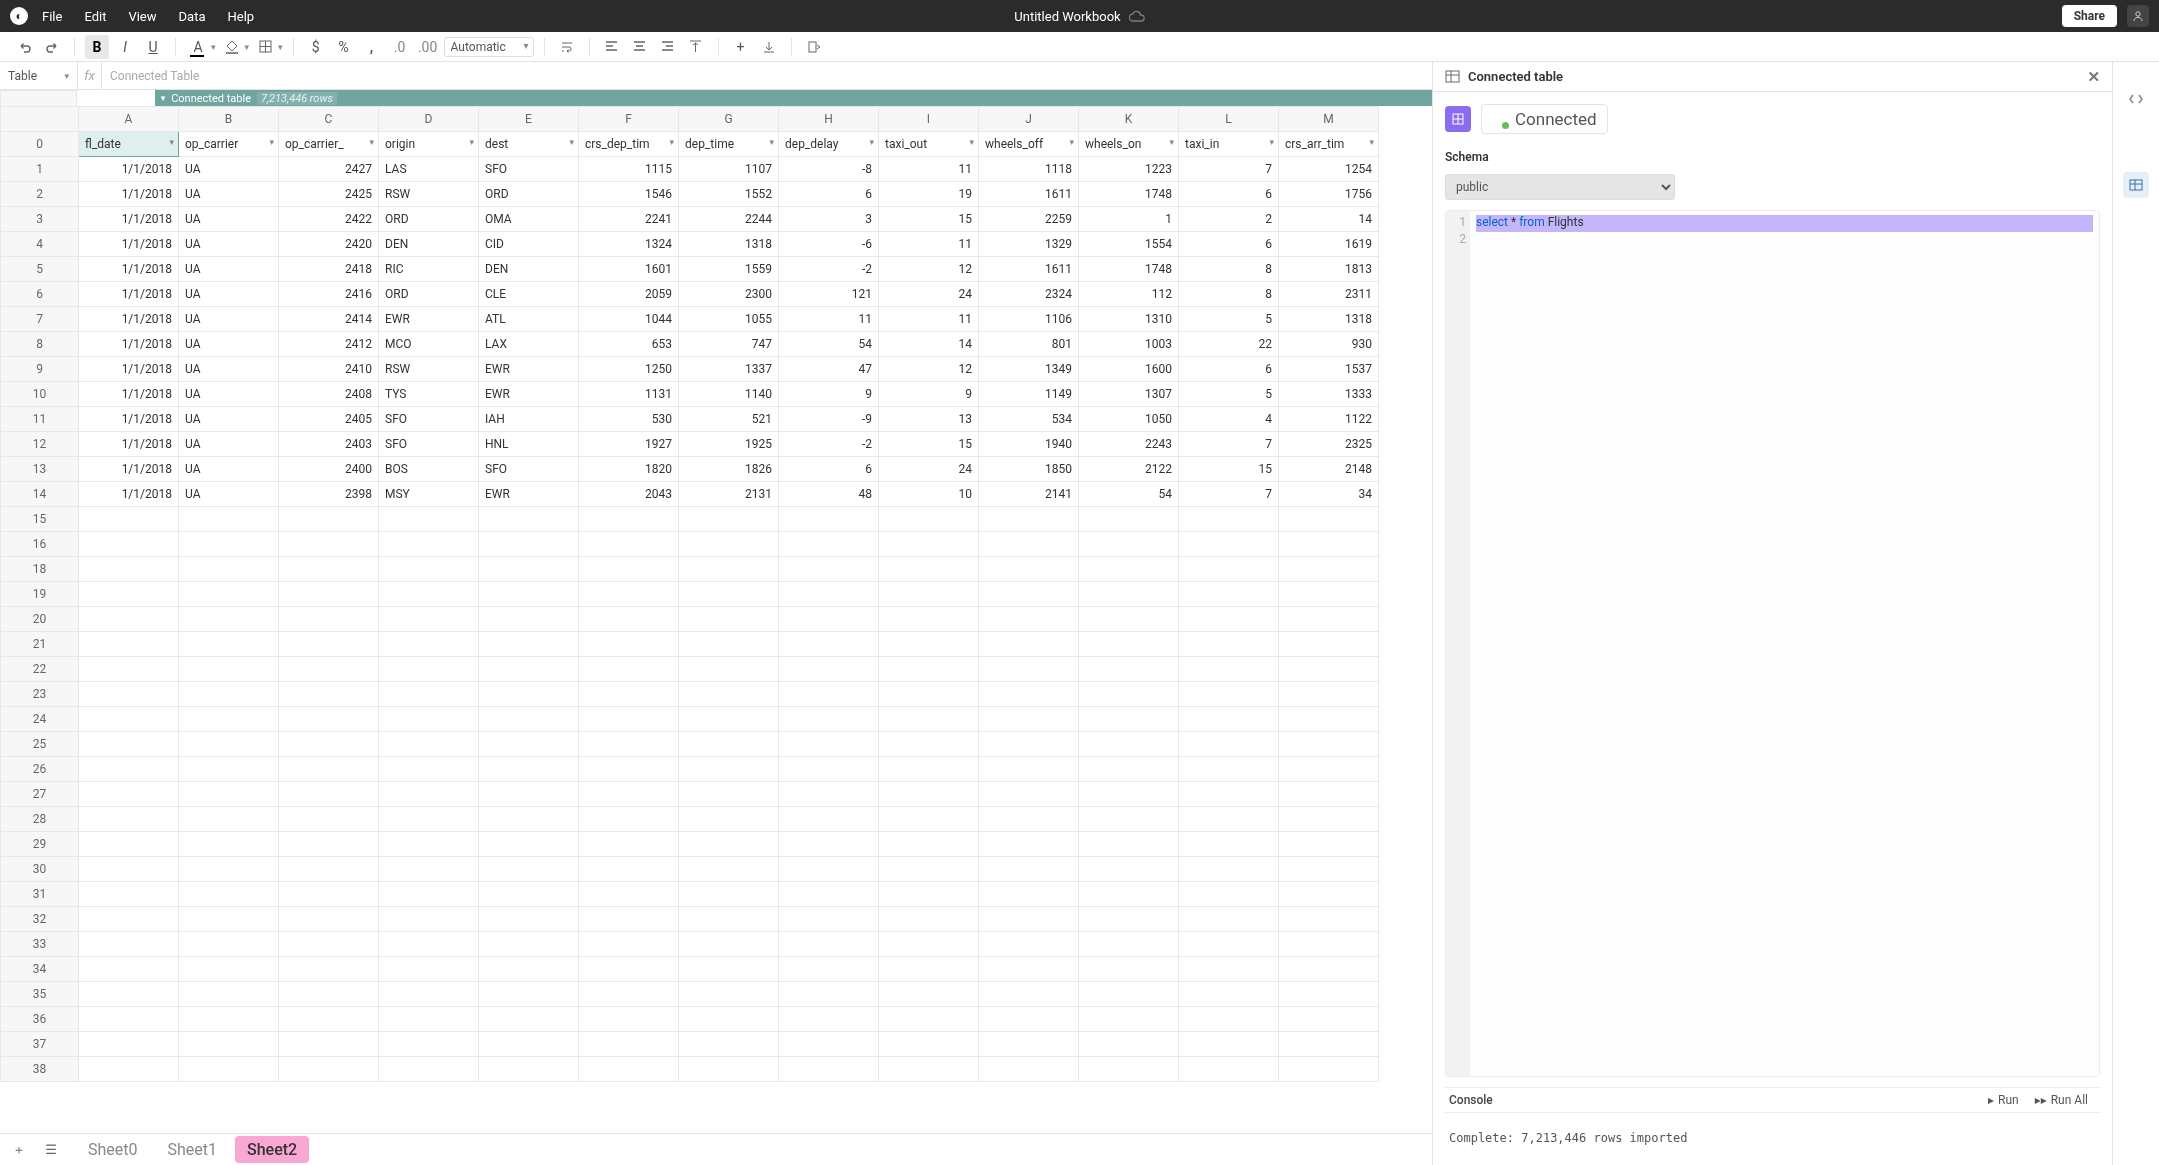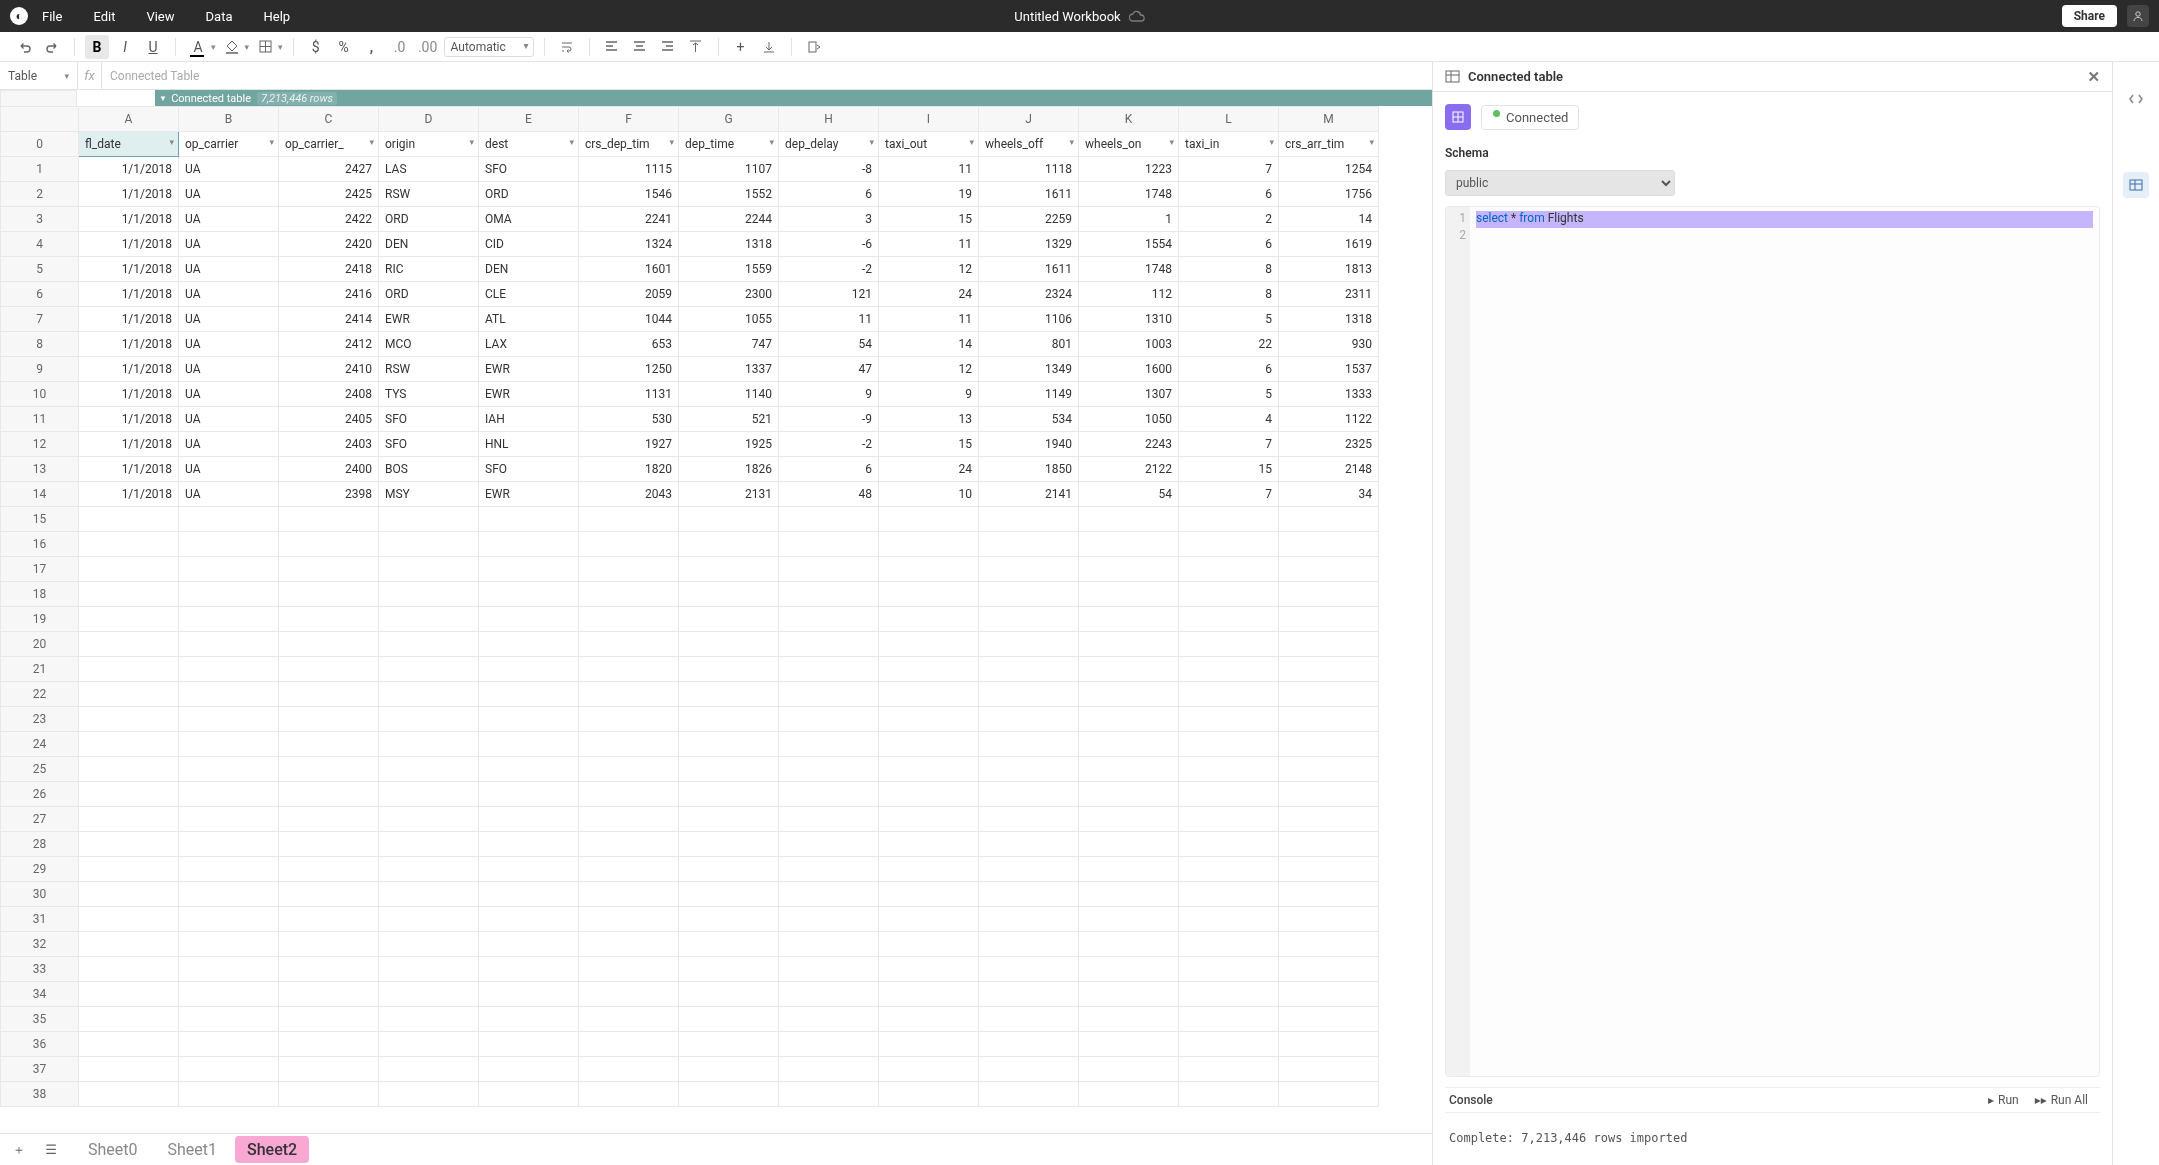--- a/index.html
+++ b/index.html
@@ -1,21 +1,21 @@
 <!DOCTYPE html>
 <html><head>
 <meta charset="utf-8">
 <style>
 * { margin: 0; padding: 0; box-sizing: border-box; font-family: -apple-system, BlinkMacSystemFont, "Segoe UI", Roboto, sans-serif; }
 body { width: 2159px; height: 1165px; overflow: hidden; background: #fff; display: flex; flex-direction: column; font-size: 13px; color: #333; }
 
 
 .app-bar { height: 32px; background: #2b2b2b; color: #fff; display: flex; align-items: center; padding: 0 10px; font-size: 13px; }
 .app-logo { width: 18px; height: 18px; border-radius: 50%; background: #fff; color: #2b2b2b; display: flex; align-items: center; justify-content: center; font-weight: bold; margin-right: 14px; font-size: 12px; }
-.app-menu { display: flex; gap: 31px; }
+.app-menu { display: flex; gap: 22px; }
 .app-menu span { cursor: pointer; }
 .app-title-wrap { position: absolute; left: 50%; transform: translateX(-50%); display: flex; align-items: center; gap: 8px; }
 .cloud-icon { opacity: .5; }
 .app-right { margin-left: auto; display: flex; align-items: center; gap: 10px; }
 .share-btn { background: #fff; color: #333; border: none; padding: 4px 12px; border-radius: 4px; font-size: 12px; cursor: pointer; font-weight: 700; }
 .user-icon { width: 22px; height: 22px; border-radius: 4px; background: #444; display: flex; align-items: center; justify-content: center; color: #ccc; font-size: 12px; }
 
 
 .toolbar { height: 30px; border-bottom: 1px solid #e3e3e3; display: flex; align-items: center; padding: 0 12px; gap: 4px; background: #fff; }
 .tb-group { display: flex; align-items: center; gap: 4px; }
@@ -69,21 +69,21 @@
 .sheet-tab.active { background: #f9a8d4; color: #333; font-weight: 500; }
 
 
 .right-panel { width: 680px; display: flex; flex-direction: column; border-right: 1px solid #e3e3e3; }
 .panel-header { height: 30px; border-bottom: 1px solid #e3e3e3; display: flex; align-items: center; padding: 0 12px; gap: 8px; font-weight: 600; font-size: 13px; color: #333; }
 .panel-header .spacer { flex: 1; }
 .panel-header .close { cursor: pointer; color: #777; font-size: 15px; }
 .panel-body { flex: 1; display: flex; flex-direction: column; padding: 12px; gap: 10px; overflow: hidden; }
 .conn-status-row { display: flex; align-items: center; gap: 10px; }
 .conn-icon { width: 26px; height: 26px; background: #8a6cf0; border-radius: 4px; display: flex; align-items: center; justify-content: center; color: #fff; font-size: 13px; }
-.conn-pill { border: 1px solid #e3e3e3; border-radius: 4px; padding: 4px 10px 4px 11px; font-size: 13px; color: #555; display: flex; align-items: flex-start; gap: 6px; }
+.conn-pill { border: 1px solid #e3e3e3; border-radius: 4px; padding: 4px 10px 4px 20px; font-size: 17px; color: #555; display: flex; align-items: flex-end; gap: 6px; }
 .conn-dot { width: 7px; height: 7px; border-radius: 50%; background: #5fbf5f; }
 
 .schema-label { font-weight: 600; font-size: 12px; margin-top: 6px; }
 .schema-select { width: 230px; border: 1px solid #ddd; border-radius: 3px; padding: 4px 6px; font-size: 12px; color: #555; background: #e5e5e5; }
 
 .code-editor { flex: 1; border: 1px solid #eaeaea; border-radius: 4px; display: flex; overflow: hidden; font-family: "SF Mono", Menlo, Consolas, monospace; font-size: 12px; background: #fafafa; }
 .code-gutter { width: 24px; background: #f2f2f2; color: #aaa; text-align: right; padding: 4px 4px 0 0; user-select: none; }
 .code-gutter div { height: 17px; }
 .code-lines { flex: 1; padding: 4px 6px 0 6px; background: #fdfdfd; }
 .code-line { height: 17px; white-space: pre; }
@@ -535,36 +535,20 @@
                 <td></td>
                 <td></td>
                 <td></td>
                 <td></td>
                 <td></td>
                 <td></td>
                 <td></td>
               </tr>
               <tr>
                 <td class="row-head">16</td>
-                <td></td>
-                <td></td>
-                <td></td>
-                <td></td>
-                <td></td>
-                <td></td>
-                <td></td>
-                <td></td>
-                <td></td>
-                <td></td>
-                <td></td>
-                <td></td>
-                <td></td>
-              </tr>
-              <tr>
-                <td class="row-head">17</td>
                 <td></td>
                 <td></td>
                 <td></td>
                 <td></td>
                 <td></td>
                 <td></td>
                 <td></td>
                 <td></td>
                 <td></td>
                 <td></td>

